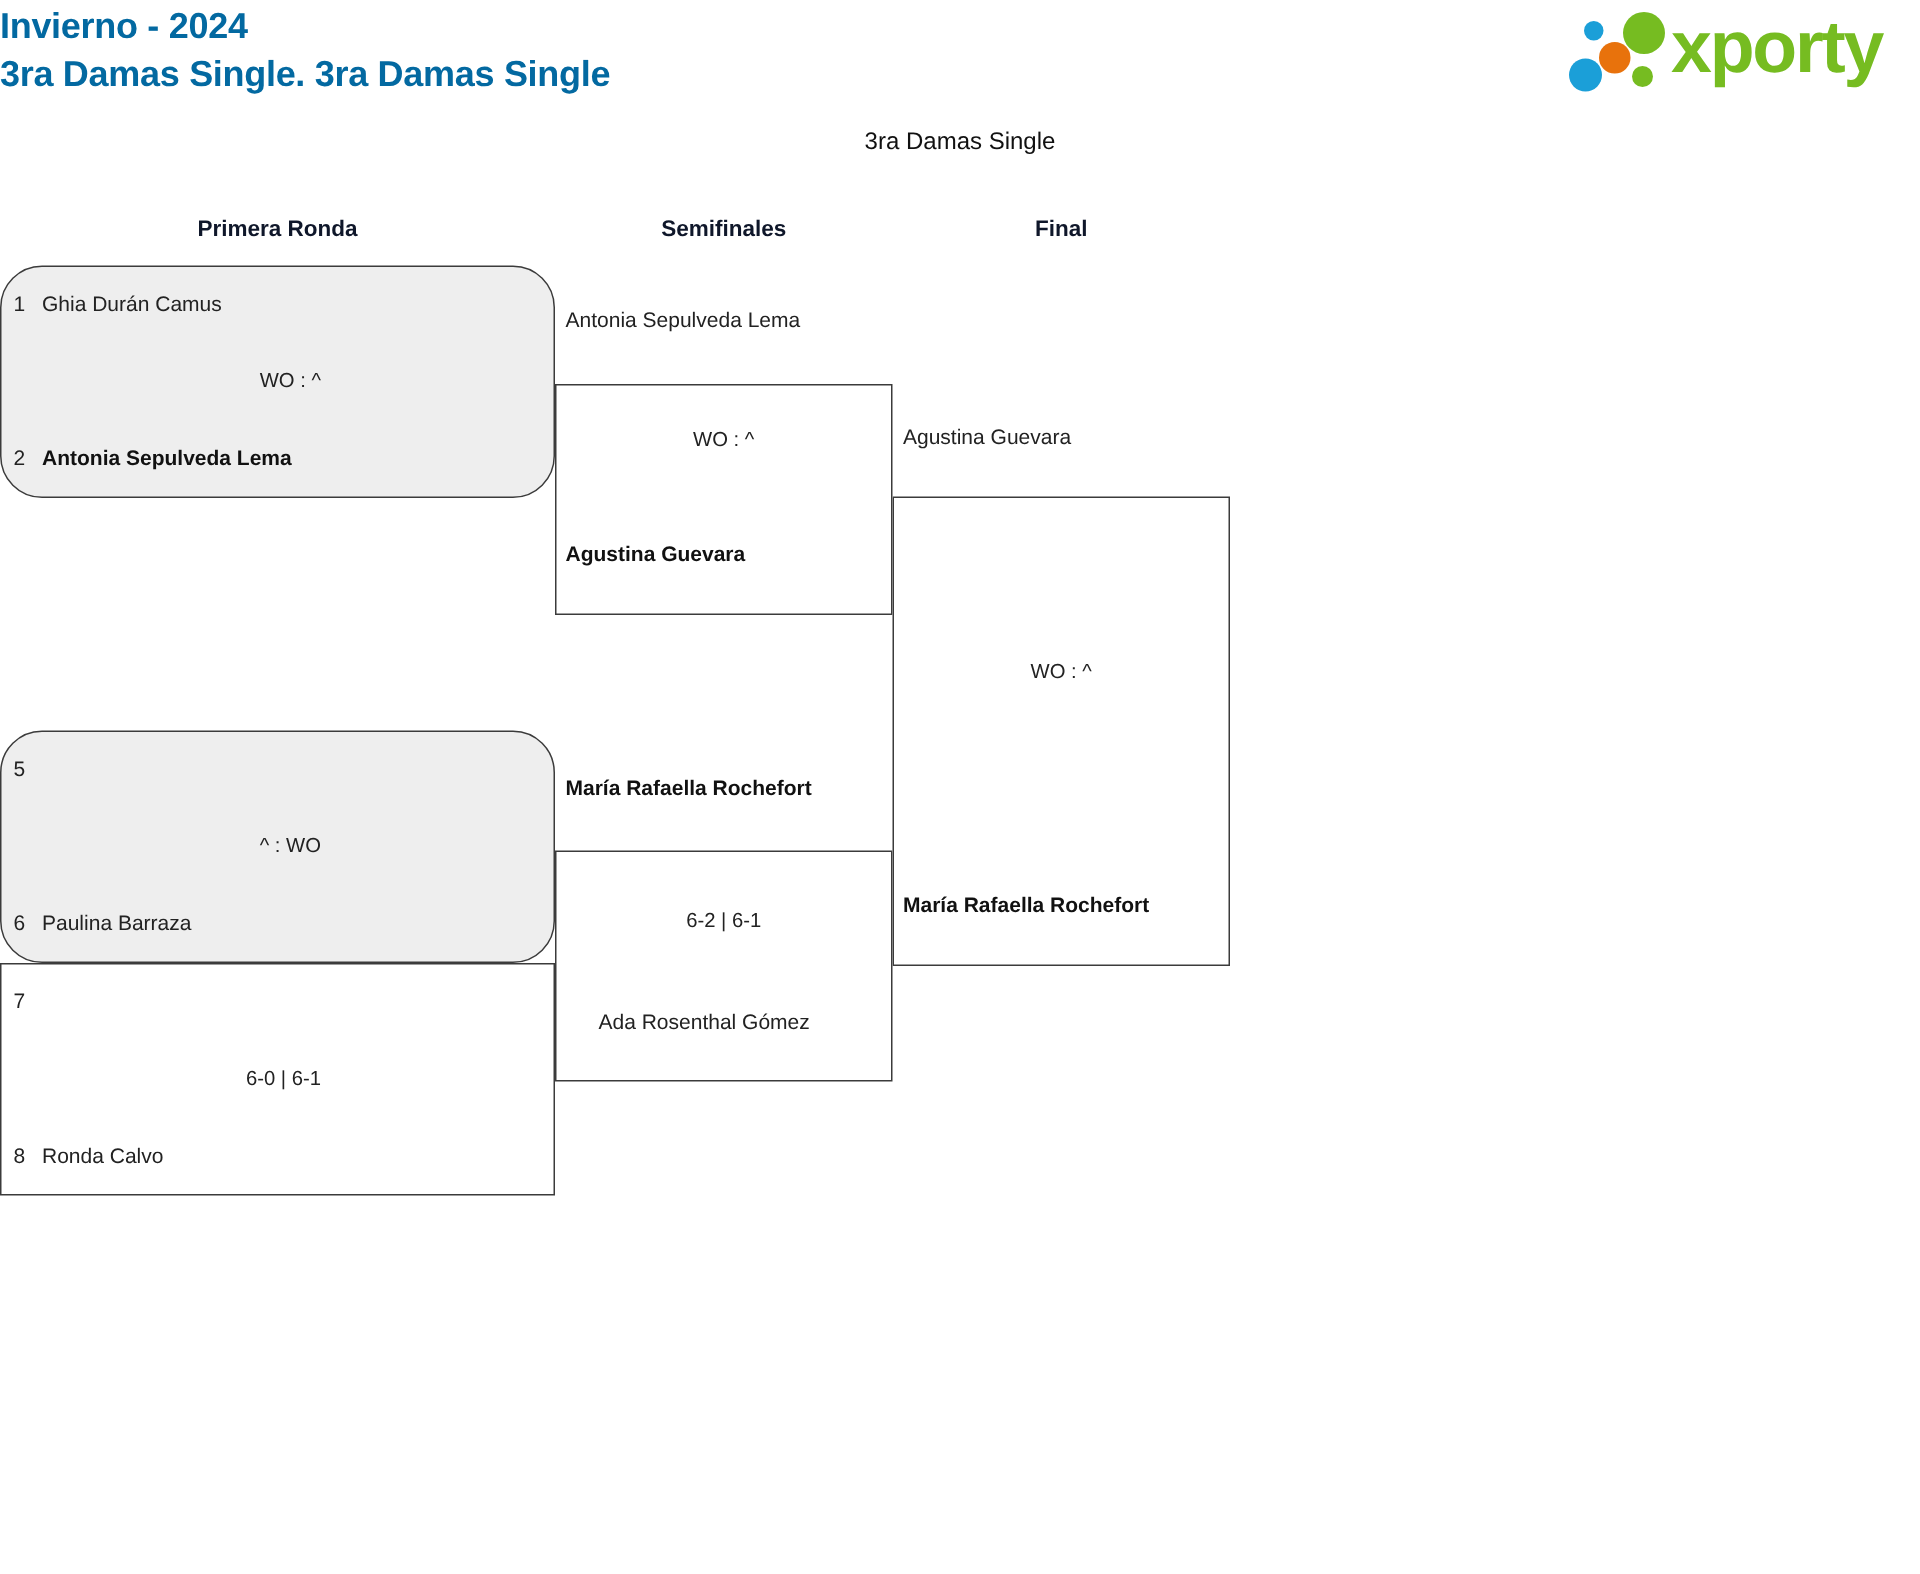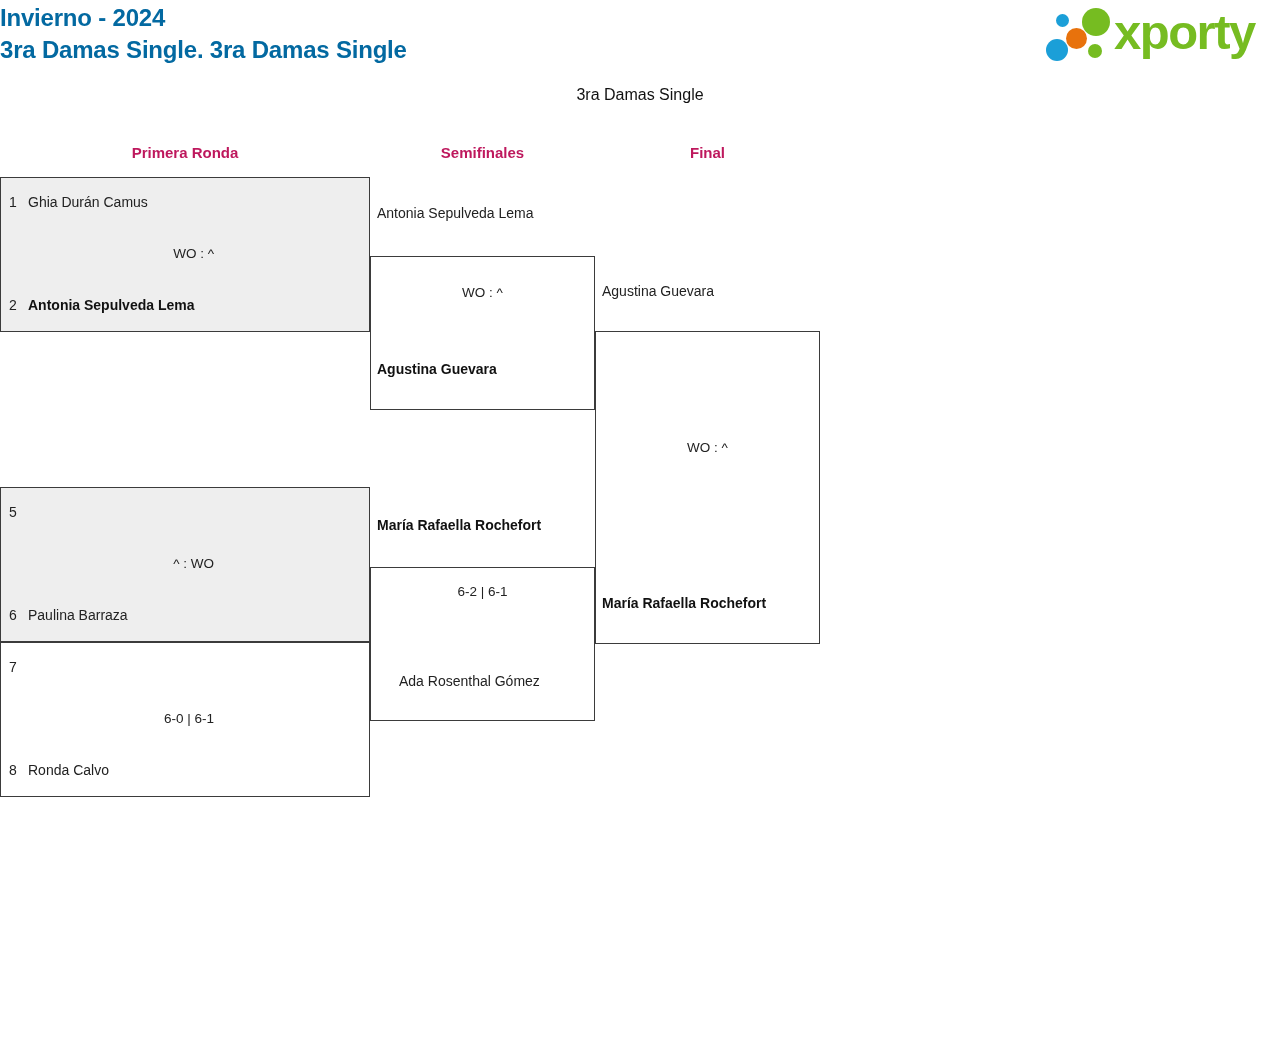--- a/index.html
+++ b/index.html
@@ -84,21 +84,21 @@
     font-weight: 400;
     color: #111111;
   }
 
   
   .round-header {
     position: absolute;
     top: 144px;
     font-size: 15px;
     font-weight: 700;
-    color: #be185d;
+    color: #0f172a;
     text-align: center;
   }
   .rh-r1 { left: 0px;   width: 370px; }
   .rh-sf { left: 370px; width: 225px; }
   .rh-f  { left: 595px; width: 225px; }
 
   
   .bracket {
     position: absolute;
     left: 0;
@@ -109,21 +109,21 @@
 
   
   .r1-match {
     position: absolute;
     left: 0;
     width: 370px;
     height: 155px;
     box-sizing: border-box;
     border: 1px solid #3b3b3b;
   }
-  .r1-match.shaded { background: #eeeeee; }
+  .r1-match.shaded { background: #eeeeee; border-radius: 28px; }
   .r1-match.plain  { background: #ffffff; }
 
   .r1-p {
     position: absolute;
     left: 8px;
     right: 8px;
     height: 20px;
     font-size: 14px;
     color: #222222;
     white-space: nowrap;
@@ -180,21 +180,21 @@
   .f-bottom   { left: 602px; top: 595px; }
 
   .adv-score {
     position: absolute;
     font-size: 13.5px;
     color: #222222;
     text-align: center;
     white-space: nowrap;
   }
   .sf1-score { left: 370px; top: 285px; width: 225px; }
-  .sf2-score { left: 370px; top: 584px; width: 225px; }
+  .sf2-score { left: 370px; top: 606px; width: 225px; }
   .f-score   { left: 595px; top: 440px; width: 225px; }
 </style>
 </head>
 <body>
 
 <div class="page-header">
 
   <div class="title-block">
     <div class="title-line">Invierno - 2024</div>
     <div class="title-line">3ra Damas Single. 3ra Damas Single</div>

